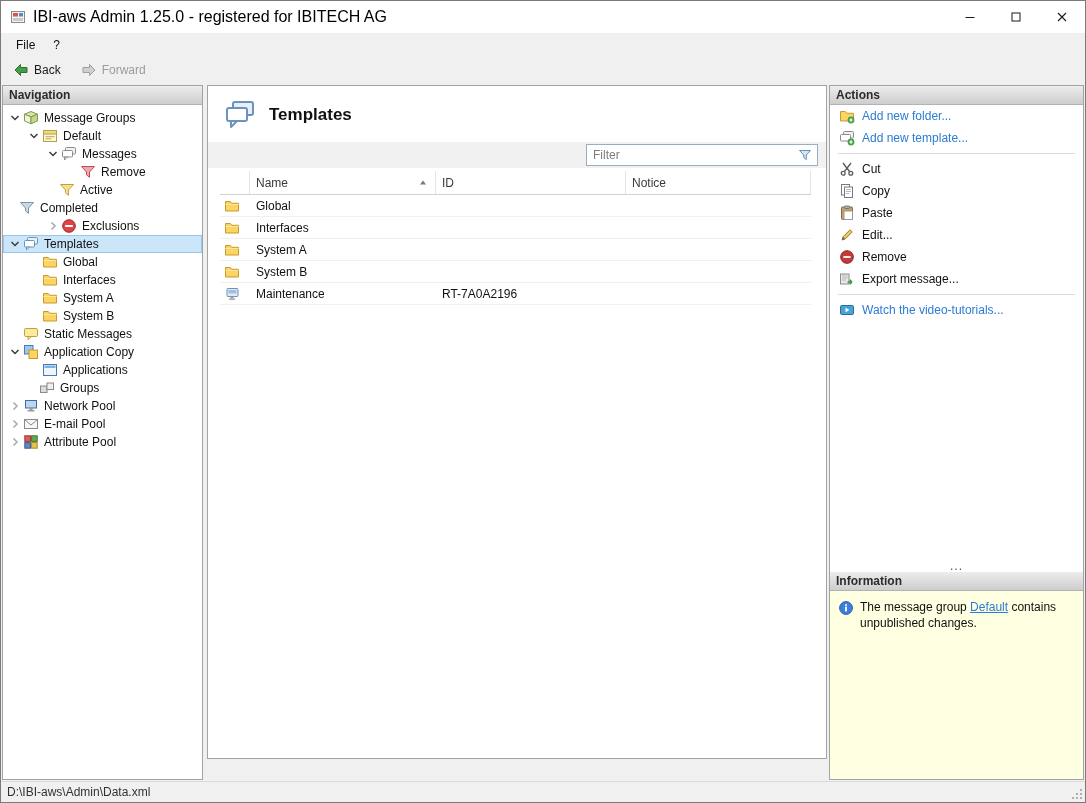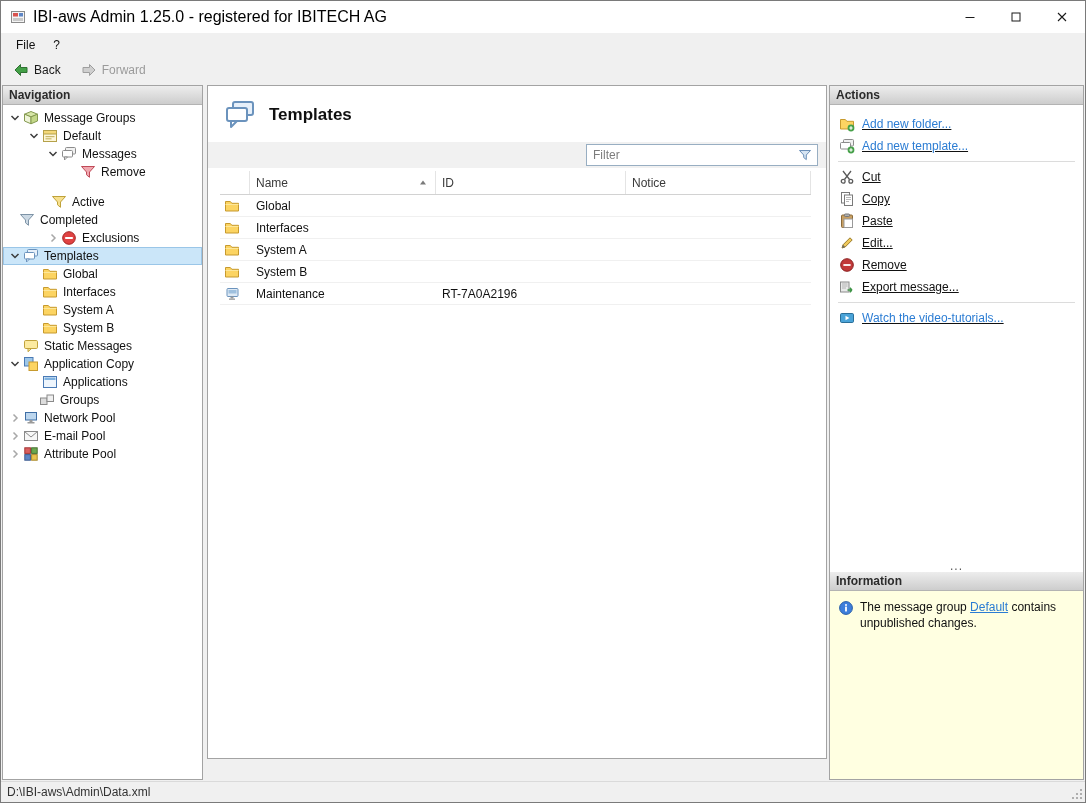--- a/index.html
+++ b/index.html
@@ -54,21 +54,21 @@
   .t-cell { padding:0 6px; display:flex; align-items:center; overflow:hidden; white-space:nowrap; }
   .t-head .t-cell { border-right:1px solid #e4e4e4; }
   .c-icon { width:30px; flex:none; padding:0 4px; }
   .c-name { width:186px; flex:none; }
   .c-id { width:190px; flex:none; }
   .c-notice { flex:1; }
   .sort-icon { margin-left:auto; display:inline-flex; }
   .t-row { display:flex; height:22px; flex:none; border-bottom:1px solid #f0f0f0; }
 
   
-  .actions-list { padding-top:8px; flex:none;text-decoration:underline; }
+  .actions-list { padding-top:0; flex:none; }
   .action-item { height:22px; display:flex; align-items:center; gap:7px; padding:0 9px; cursor:default; }
   .action-item.link .action-label { color:var(--link,#2b7cd3); }
   .action-separator { height:1px; background:#dcdcdc; margin:4px 8px; }
   .actions-spacer { flex:1; }
   .more-indicator { flex:none; text-align:center; color:#555; font-size:12px; line-height:8px; height:10px; letter-spacing:1px; }
   .info-body { flex:none; height:188px; background:var(--info,#ffffe1); padding:9px 8px; display:flex; gap:6px;
                align-items:flex-start; line-height:1.3; }
   .info-text { max-width:205px; }
   .info-link { color:var(--link,#2b7cd3); text-decoration:underline; cursor:pointer; }
 
@@ -189,21 +189,21 @@
           </div>
           <div class="tree-row" style="padding-left: 61px;">
             <span class="expander"></span>
             <span class="icon16">
               <svg width="16" height="16" viewBox="0 0 16 16" xmlns="http://www.w3.org/2000/svg">
                 <path d="M1.5 2.5 h13 L9.5 8 v5.3 L6.5 10.8 V8 Z" fill="#f0a8b0" stroke="#c04a58" stroke-linejoin="round"></path>
               </svg>
             </span>
             <span class="tree-label">Remove</span>
           </div>
-          <div class="tree-row" style="padding-left: 32px; margin-top: 12px;">
+          <div class="tree-row" style="padding-left: 40px;">
             <span class="expander"></span>
             <span class="icon16">
               <svg width="16" height="16" viewBox="0 0 16 16" xmlns="http://www.w3.org/2000/svg">
                 <path d="M1.5 2.5 h13 L9.5 8 v5.3 L6.5 10.8 V8 Z" fill="#f7e08e" stroke="#bfa23a" stroke-linejoin="round"></path>
               </svg>
             </span>
             <span class="tree-label">Active</span>
           </div>
           <div class="tree-row" style="">
             <span class="expander"></span>

